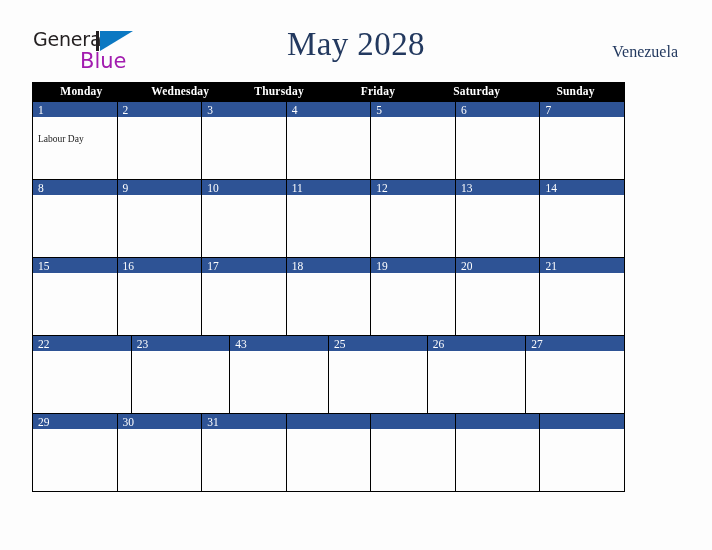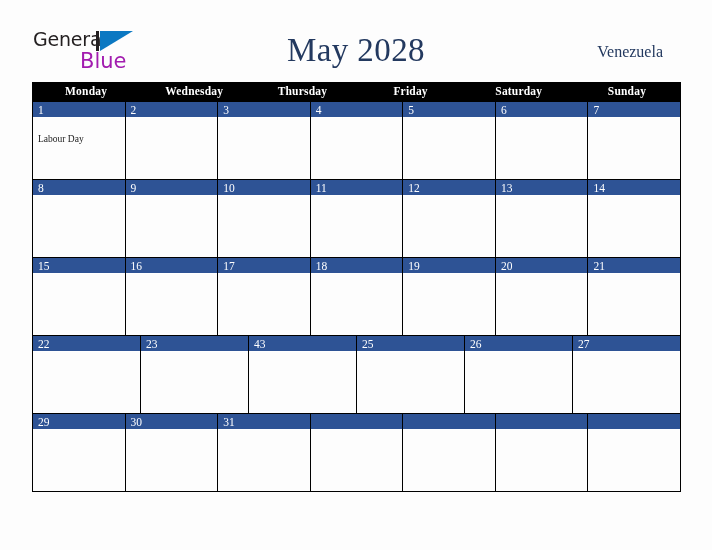--- a/index.html
+++ b/index.html
@@ -71,44 +71,44 @@
     top: 21px;
     font-family: "DejaVu Sans", sans-serif;
     font-size: 21px;
     color: #a21caf;
     line-height: 24px;
   }
 
   .cal-title {
     position: absolute;
     left: 0;
-    top: 32px;
+    top: 26px;
     width: 712px;
     text-align: center;
     font-family: "Liberation Serif", serif;
     font-size: 33px;
     color: #23395f;
     letter-spacing: 0.4px;
   }
 
   .country {
     position: absolute;
-    right: 49px;
+    right: 34px;
     top: 43px;
     font-family: "Liberation Serif", serif;
     font-size: 16px;
     color: #23395f;
   }
 
   
   .calendar {
     position: absolute;
     left: 32px;
     top: 82px;
-    width: 649px;
+    width: 593px;
   }
 
   .dow-row {
     display: flex;
     background: #000000;
     height: 19px;
   }
   .dow-cell {
     flex: 1 1 0;
     color: #ffffff;

